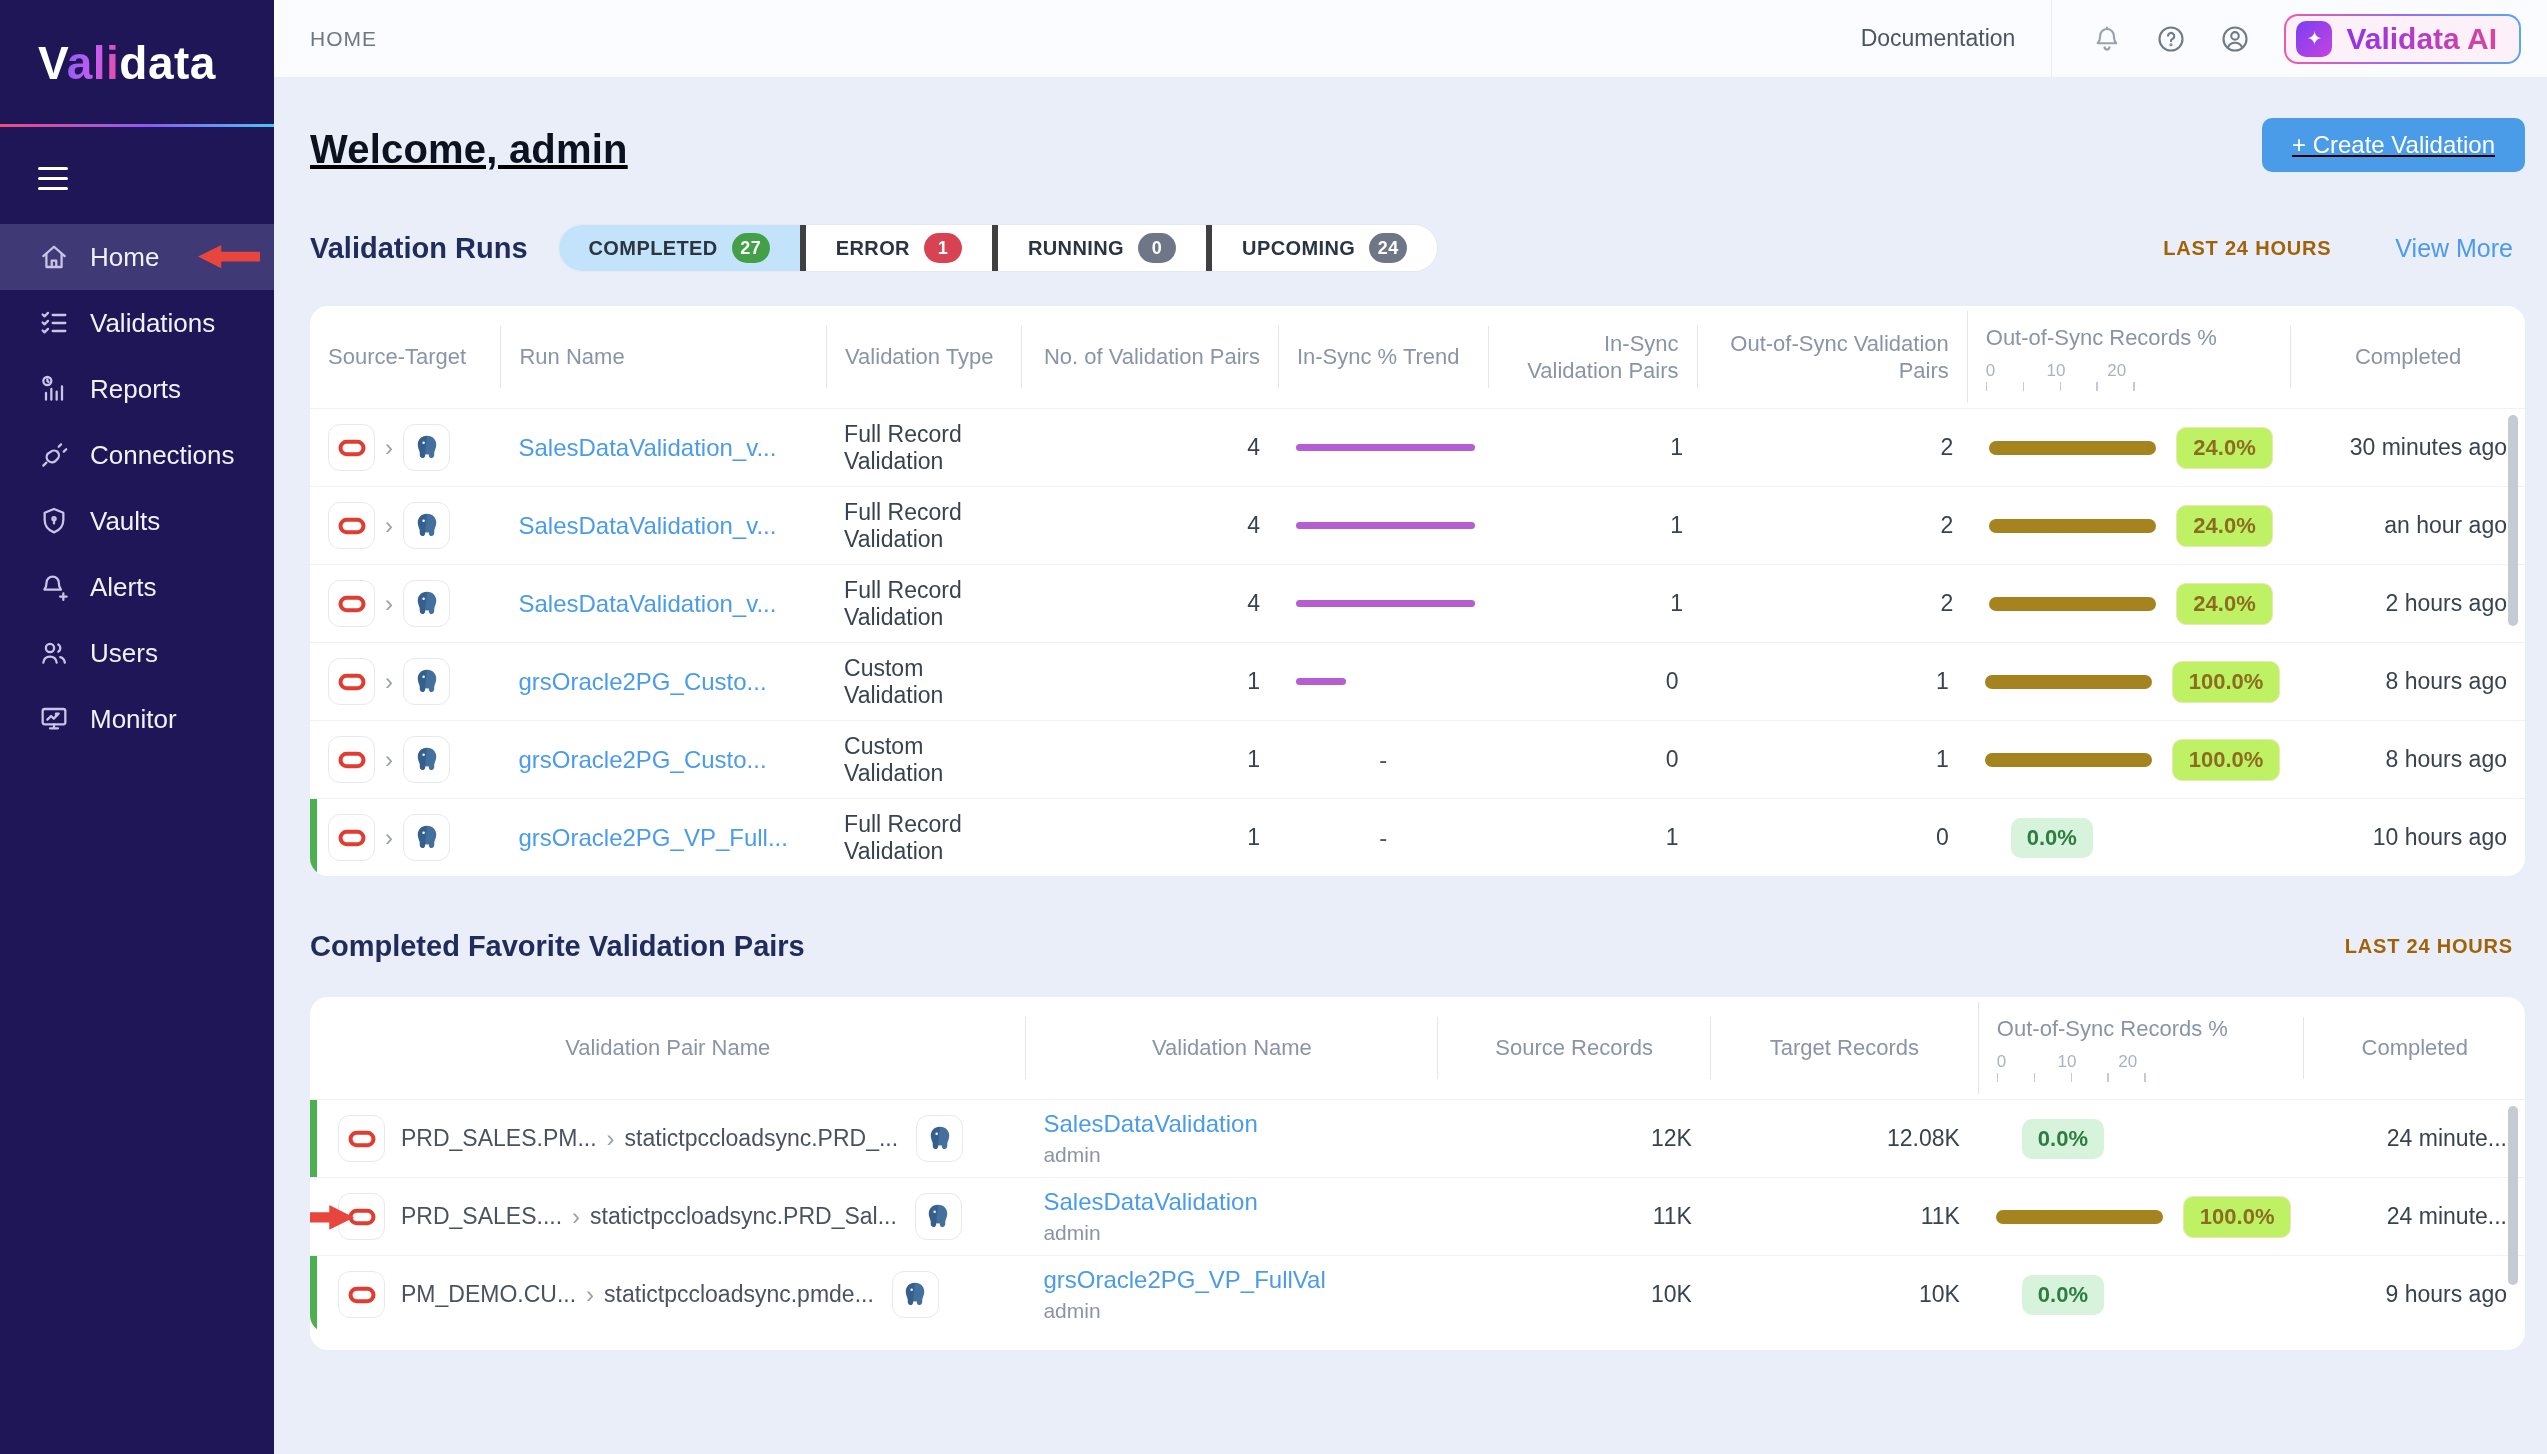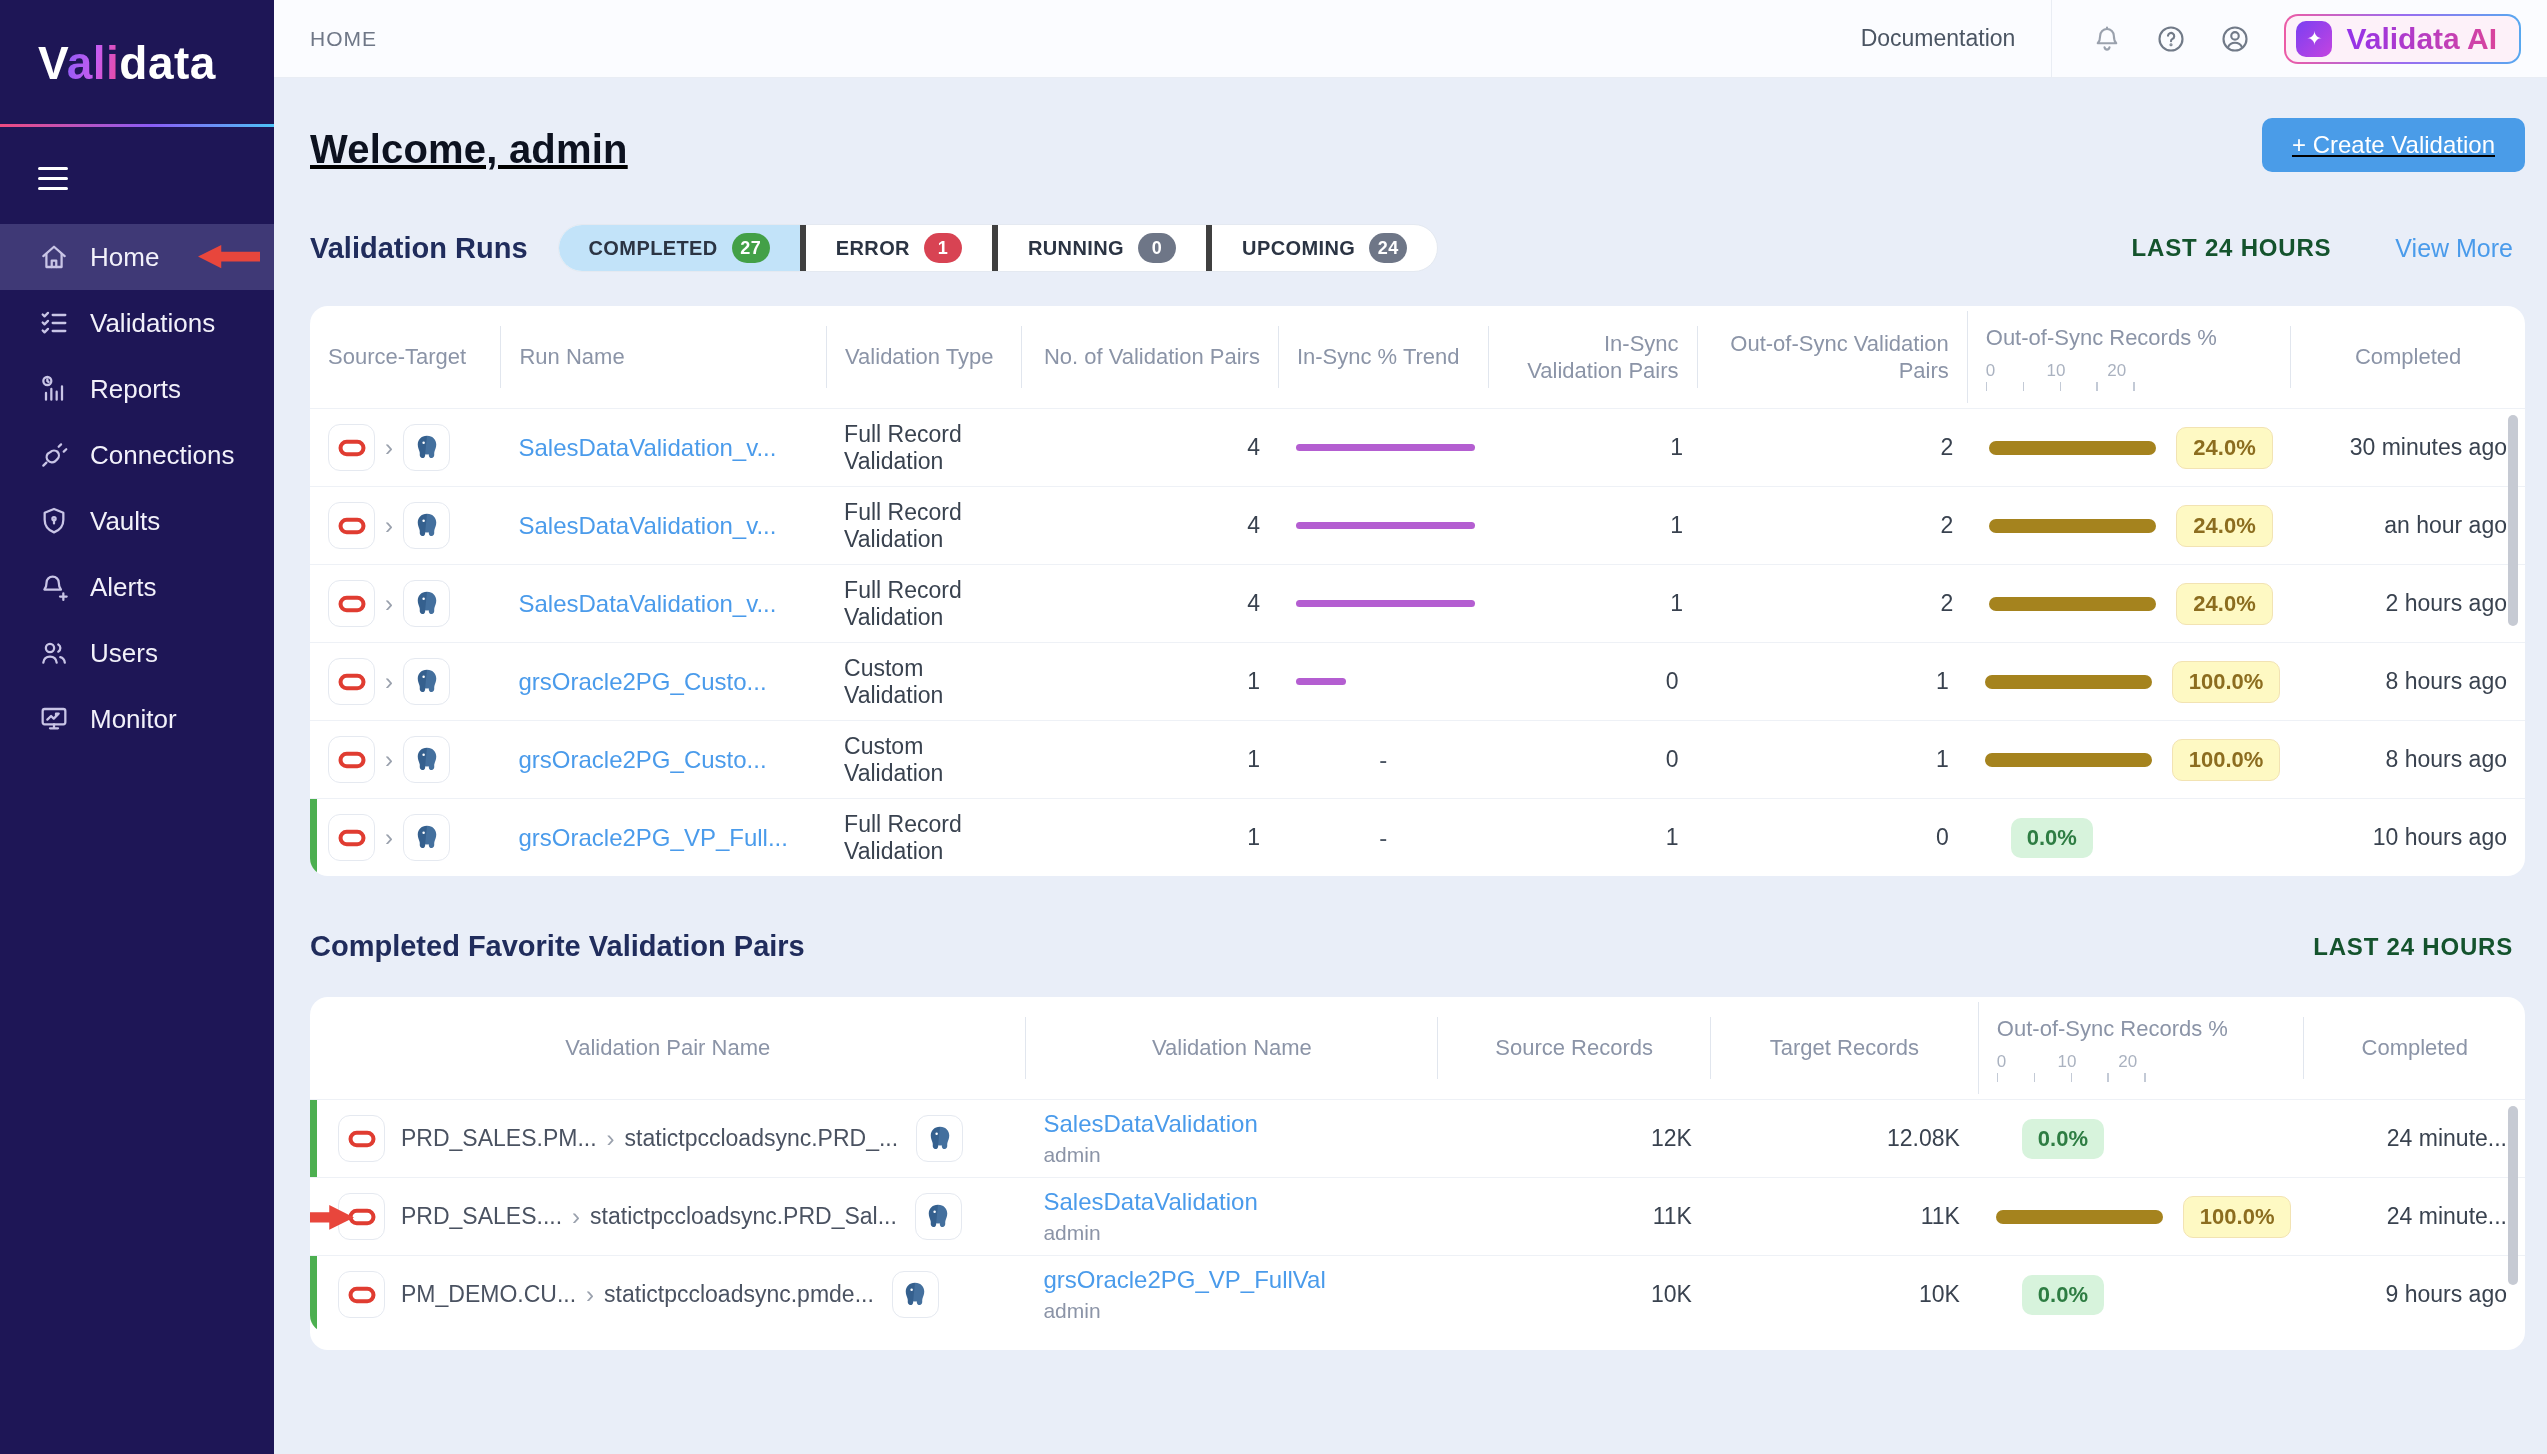--- a/index.html
+++ b/index.html
@@ -52,21 +52,21 @@
   .section-row { display:flex; align-items:center; margin-top:52px; }
   .section-title { font-size:29px; font-weight:700; color:#202c5c; }
   .tabs { display:flex; margin-left:30px; background:#fff; border:1px solid #e4e9f1; border-radius:25px;
     overflow:hidden; height:48px; }
   .tab { display:flex; align-items:center; gap:14px; padding:0 30px; font-size:20px; font-weight:700;
     letter-spacing:0.4px; color:#2b3443; cursor:pointer; border-left:6px solid #404040; }
   .tab:first-child { border-left:none; }
   .tab.active { background:#c2e3f9; }
   .tab-badge { min-width:38px; height:30px; border-radius:15px; color:#fff; font-size:18px; font-weight:700;
     display:flex; align-items:center; justify-content:center; padding:12px 8px; }
-  .range-label { margin-left:auto; font-size:24px; font-weight:600; letter-spacing:0.8px; color:#14532d;text-align:center; }
+  .range-label { margin-left:auto; font-size:20px; font-weight:600; letter-spacing:0.8px; color:#a16207;text-align:center; }
   .view-more { margin-left:64px; margin-right:12px; font-size:25px; color:#4a9beb; cursor:pointer; font-weight:500; }
 
   .card { background:#fff; border-radius:18px; margin-top:34px; position:relative; }
   .thead { display:flex; align-items:center; height:102px; }
   .hcell { display:flex; flex-direction:column; justify-content:center; font-size:22px; color:#8b94a7;
     line-height:1.25; padding:0 18px; height:62px; border-left:1px solid #e1e6ee; }
   .thead .hcell:first-child { border-left:none; }
   .h-right { text-align:right; align-items:flex-end; }
   .h-center { text-align:center; align-items:center; }
   .axis { width:184px; margin-top:8px; position:relative; height:30px; }
@@ -81,21 +81,21 @@
   .cell.num { justify-content:flex-end; }
   .dbchip { width:47px; height:47px; border:1px solid #e5e9f0; border-radius:12px; background:#fff;
     display:flex; align-items:center; justify-content:center; flex:0 0 47px; }
   .dbchip svg { width:30px; height:30px; }
   .chev { color:#9aa1ad; font-size:24px; margin:0 10px; }
   a.run-link { color:#4a9beb; font-size:24px; text-decoration:none; cursor:pointer; }
   .trend-line { height:7px; border-radius:4px; background:#b45ed1; }
   .trend-dash { color:#4b5563; font-size:24px; }
   .gold-bar { height:14px; border-radius:7px; background:#a5831e; width:167px; flex:0 0 167px; }
   .pct-badge { border-radius:10px; padding:7px 16px; font-size:22px; font-weight:700; white-space:nowrap; }
-  .pct-yellow { background:#fef9c3; color:#8c6d1f; border:1px solid #f2e3b3; margin-left:20px; }
+  .pct-yellow { background:#bef264; color:#8c6d1f; border:1px solid #f2e3b3; margin-left:20px; }
   .pct-green { background:#d7f3dc; color:#2e7d43; margin-left:26px; }
   .pair-text { color:#4a5261; font-size:23px; white-space:nowrap; }
   .vname-wrap { display:flex; flex-direction:column; justify-content:center; line-height:1.25; }
   .owner { font-size:21px; color:#8b94a7; margin-top:3px; }
   .row-arrow { position:absolute; left:-22px; top:50%; transform:translateY(-50%); width:66px; height:28px; z-index:3; }
 
   
   .rc0{flex:0 0 8.6%;} .rc1{flex:0 0 14.7%;} .rc2{flex:0 0 8.8%;} .rc3{flex:0 0 11.6%;}
   .rc4{flex:0 0 9.5%;} .rc5{flex:0 0 9.4%;} .rc6{flex:0 0 12.2%;} .rc7{flex:0 0 14.6%;} .rc8{flex:1;}
   

